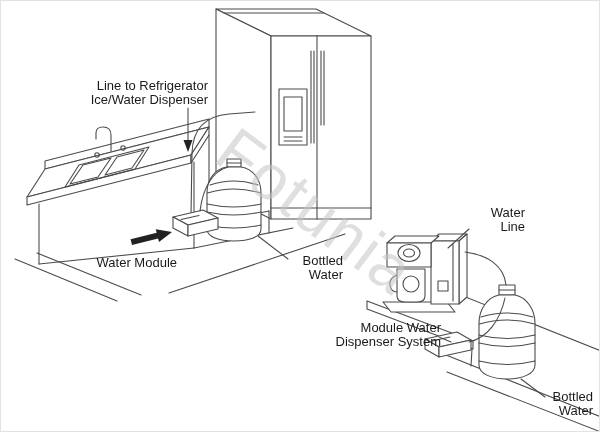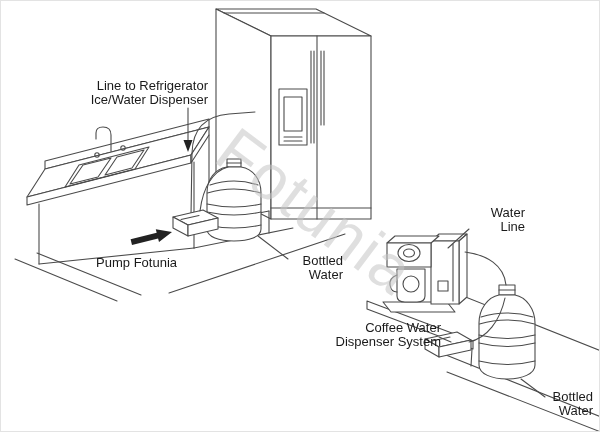--- a/index.html
+++ b/index.html
@@ -160,34 +160,34 @@
     </g>
   </svg>
 
   <div class="watermark">Fotunia</div>
 
   <div class="label" style="left:62px; top:78px; width:145px">
     <div>Line to Refrigerator</div>
     <div>Ice/Water Dispenser</div>
   </div>
 
-  <div class="label" style="left:88px; top:255px; width:88px">Pump Fotunia</div>
+  <div class="label" style="left:88px; top:255px; width:88px">Water Module</div>
 
   <div class="label" style="left:284px; top:253px; width:58px">
     <div>Bottled</div>
     <div>Water</div>
   </div>
 
   <div class="label" style="left:468px; top:205px; width:56px">
     <div>Water</div>
     <div>Line</div>
   </div>
 
   <div class="label" style="left:318px; top:320px; width:122px">
-    <div>Coffee Water</div>
+    <div>Module Water</div>
     <div>Dispenser System</div>
   </div>
 
   <div class="label" style="left:536px; top:389px; width:56px">
     <div>Bottled</div>
     <div>Water</div>
   </div>
 
 </div>
 

